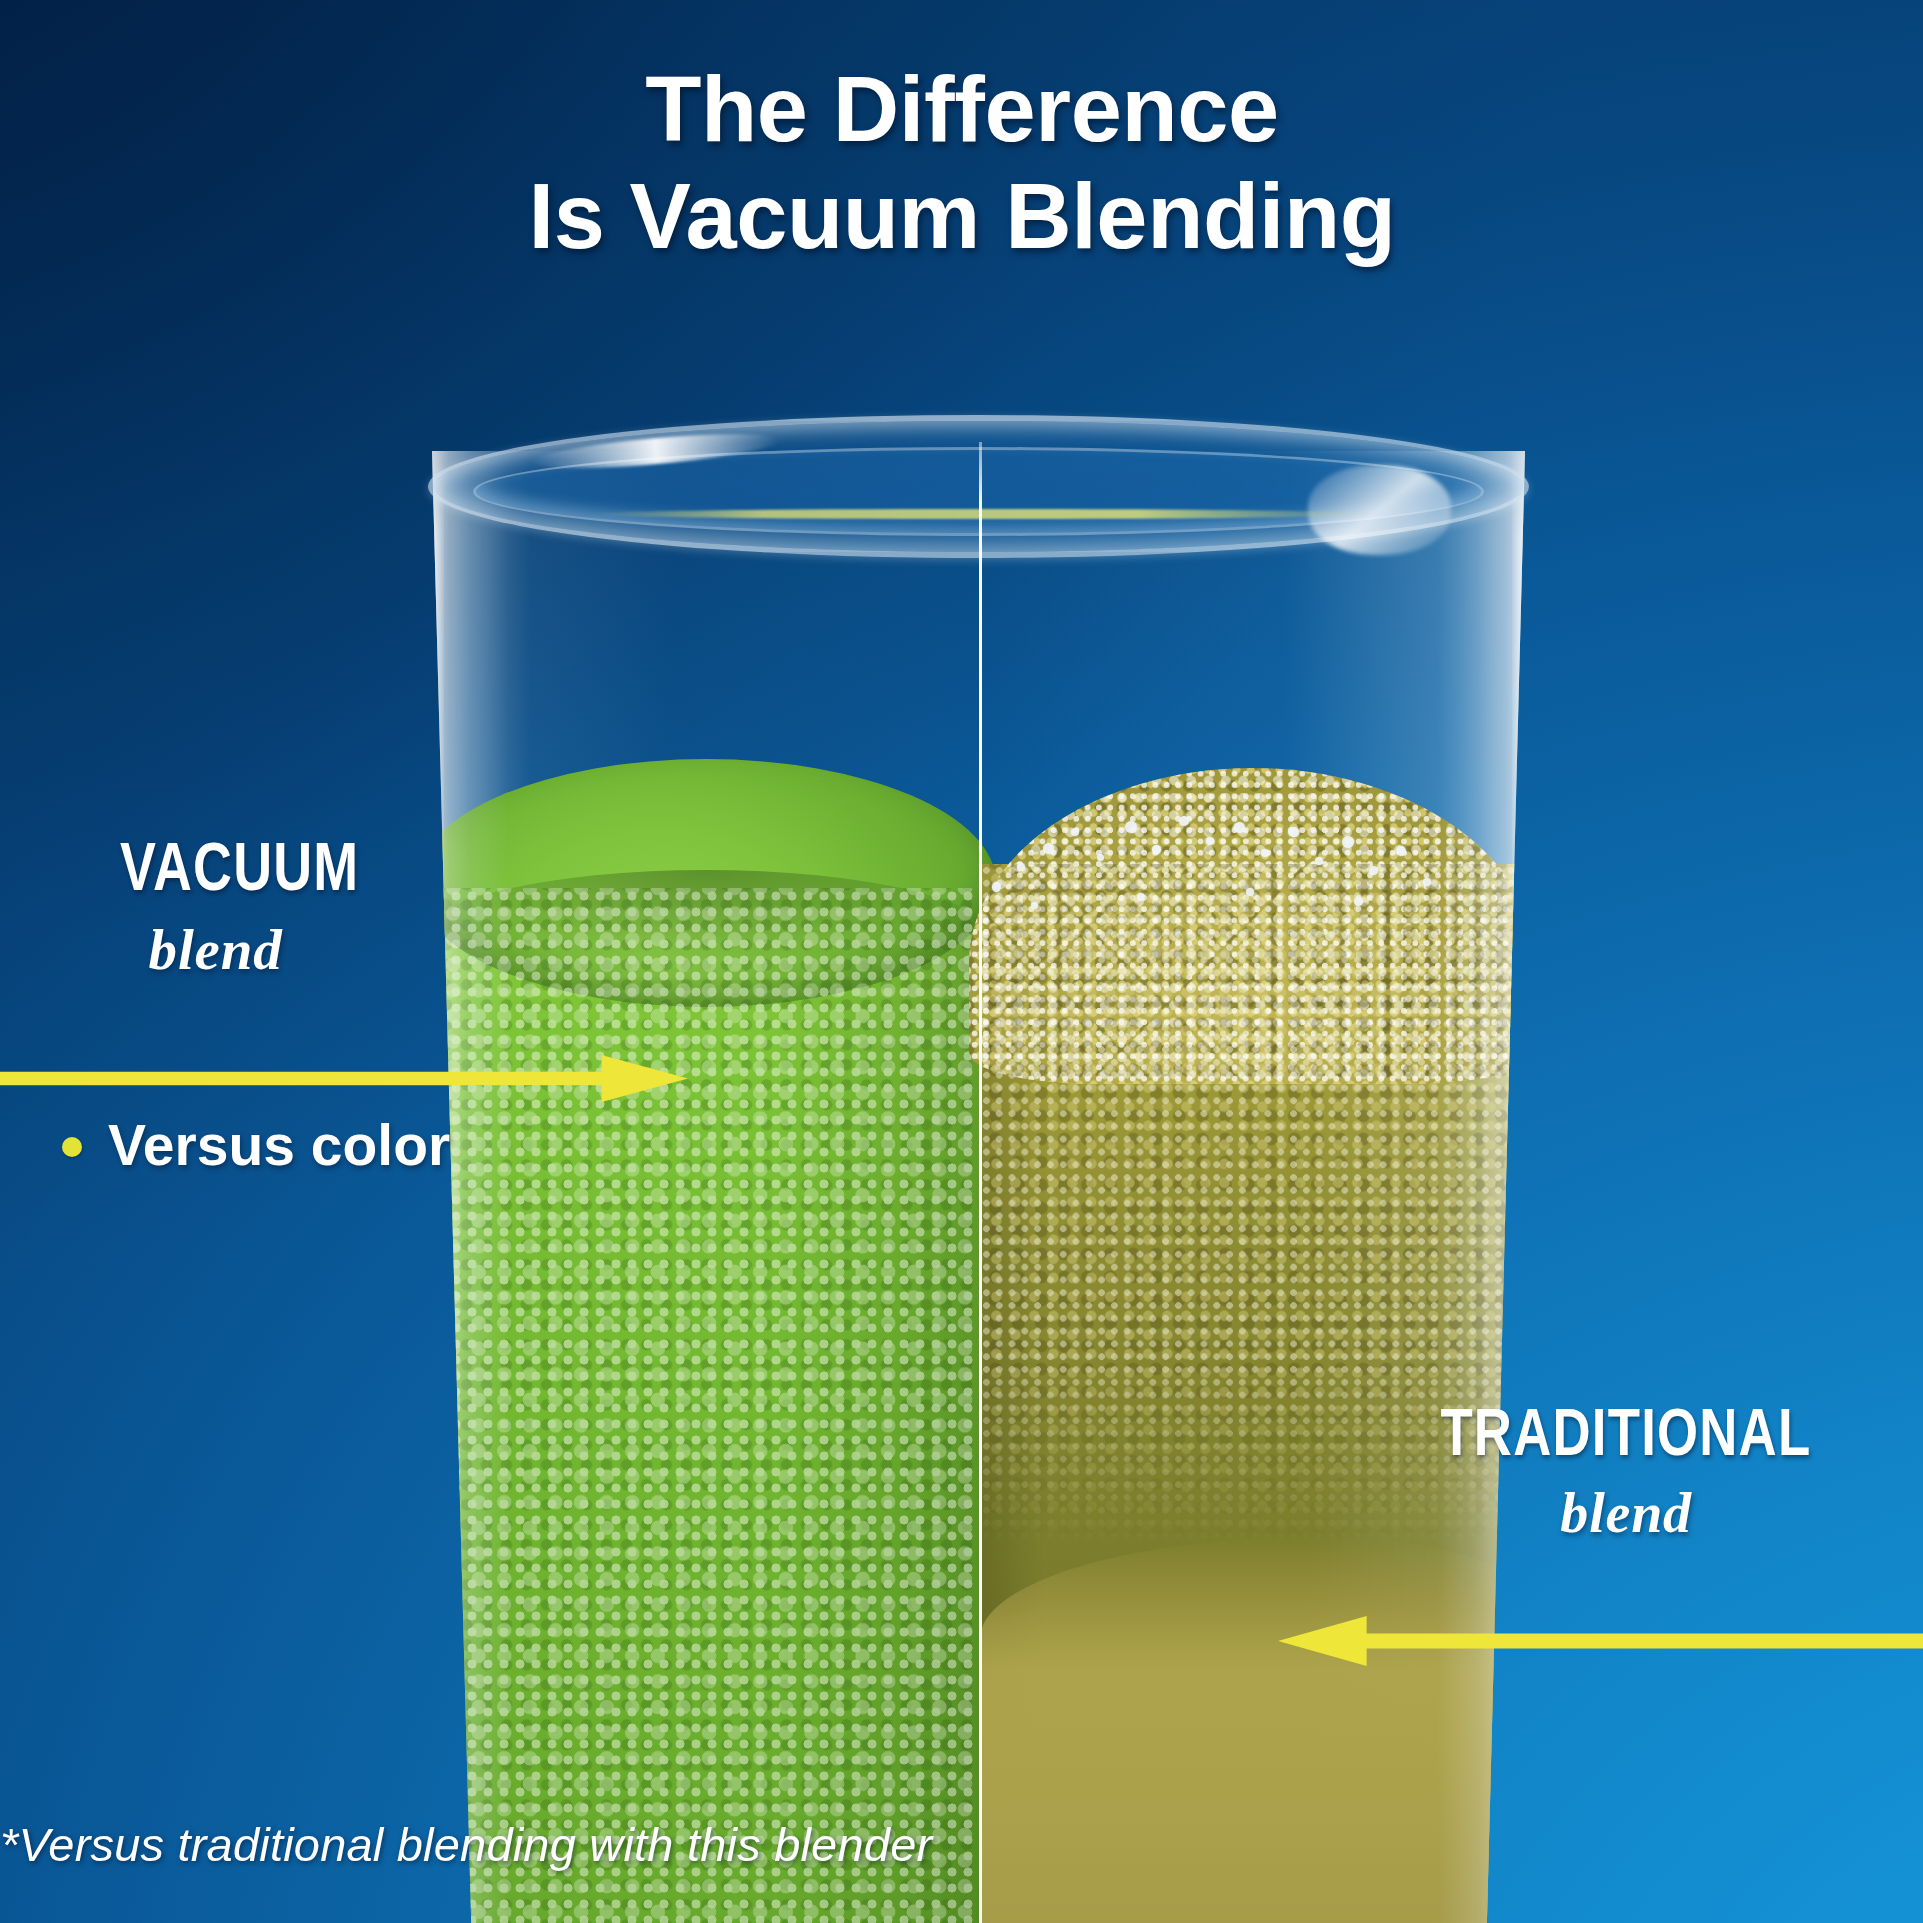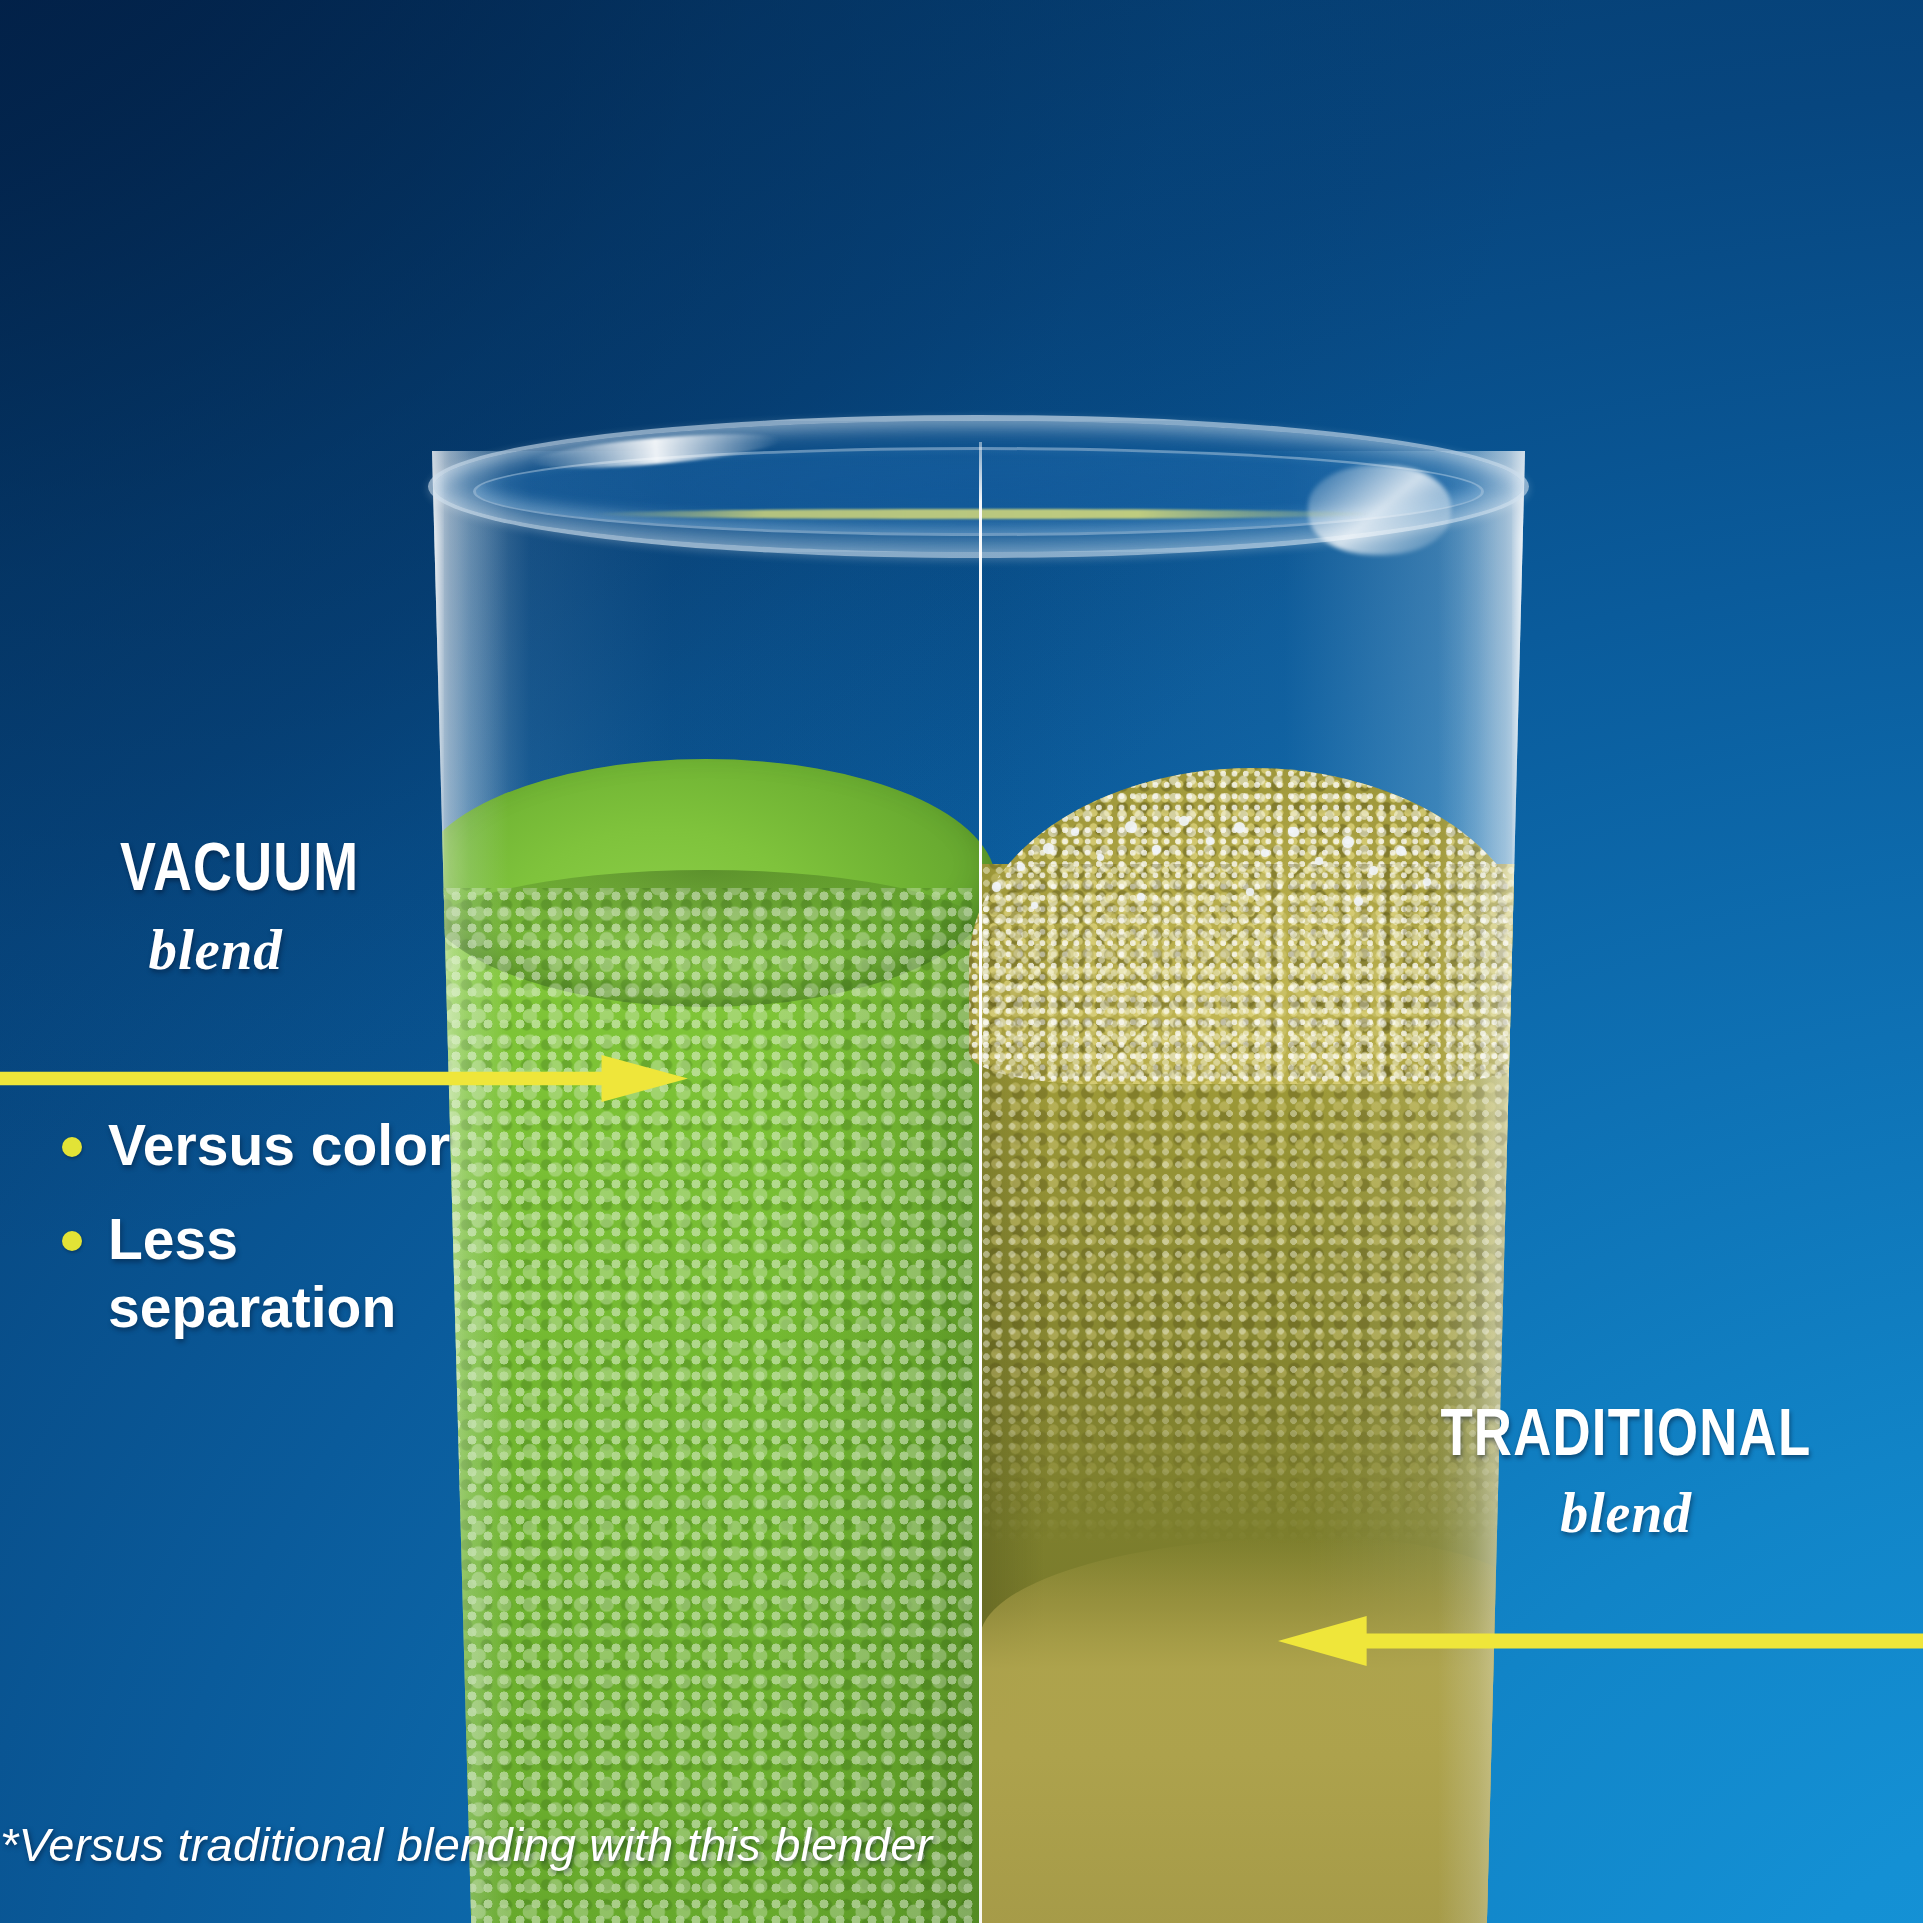--- a/index.html
+++ b/index.html
@@ -270,20 +270,24 @@
     text-align:left;color:#ffffff;
     font-style:italic;font-weight:normal;font-size:47px;letter-spacing:0.2px;
     text-shadow:1.5px 2.3px 5.3px rgba(0,16,40,.55);
   }
 </style>
 </head>
 <body>
 
 <div class="stage">
 
+  <div class="title">
+    <span>The Difference</span>
+    <span class="l2">Is Vacuum Blending</span>
+  </div>
 
   <div class="glass-wrap">
 
     <div class="glass-body">
       <div class="glass-interior"></div>
 
       <div class="smoothie-left">
         <div class="dome-left"></div>
         <div class="dome-shade"></div>
         <div class="speck-left"></div>
@@ -347,24 +351,20 @@
   <div class="label-vacuum">
     <span class="big">VACUUM</span>
     <span class="script">blend</span>
   </div>
 
   <ul class="bullets">
     <li>
       <span class="dot"></span>
       <span>Versus color</span><span class="star"></span>
     </li>
-    <li>
-      <span class="dot"></span>
-      <span>Less separation</span><span class="star"></span>
-    </li>
   </ul>
 
   <div class="label-trad">
     <span class="big">TRADITIONAL</span>
     <span class="script">blend</span>
   </div>
 
   <div class="footnote">*Versus traditional blending with this blender</div>
 
 </div>

